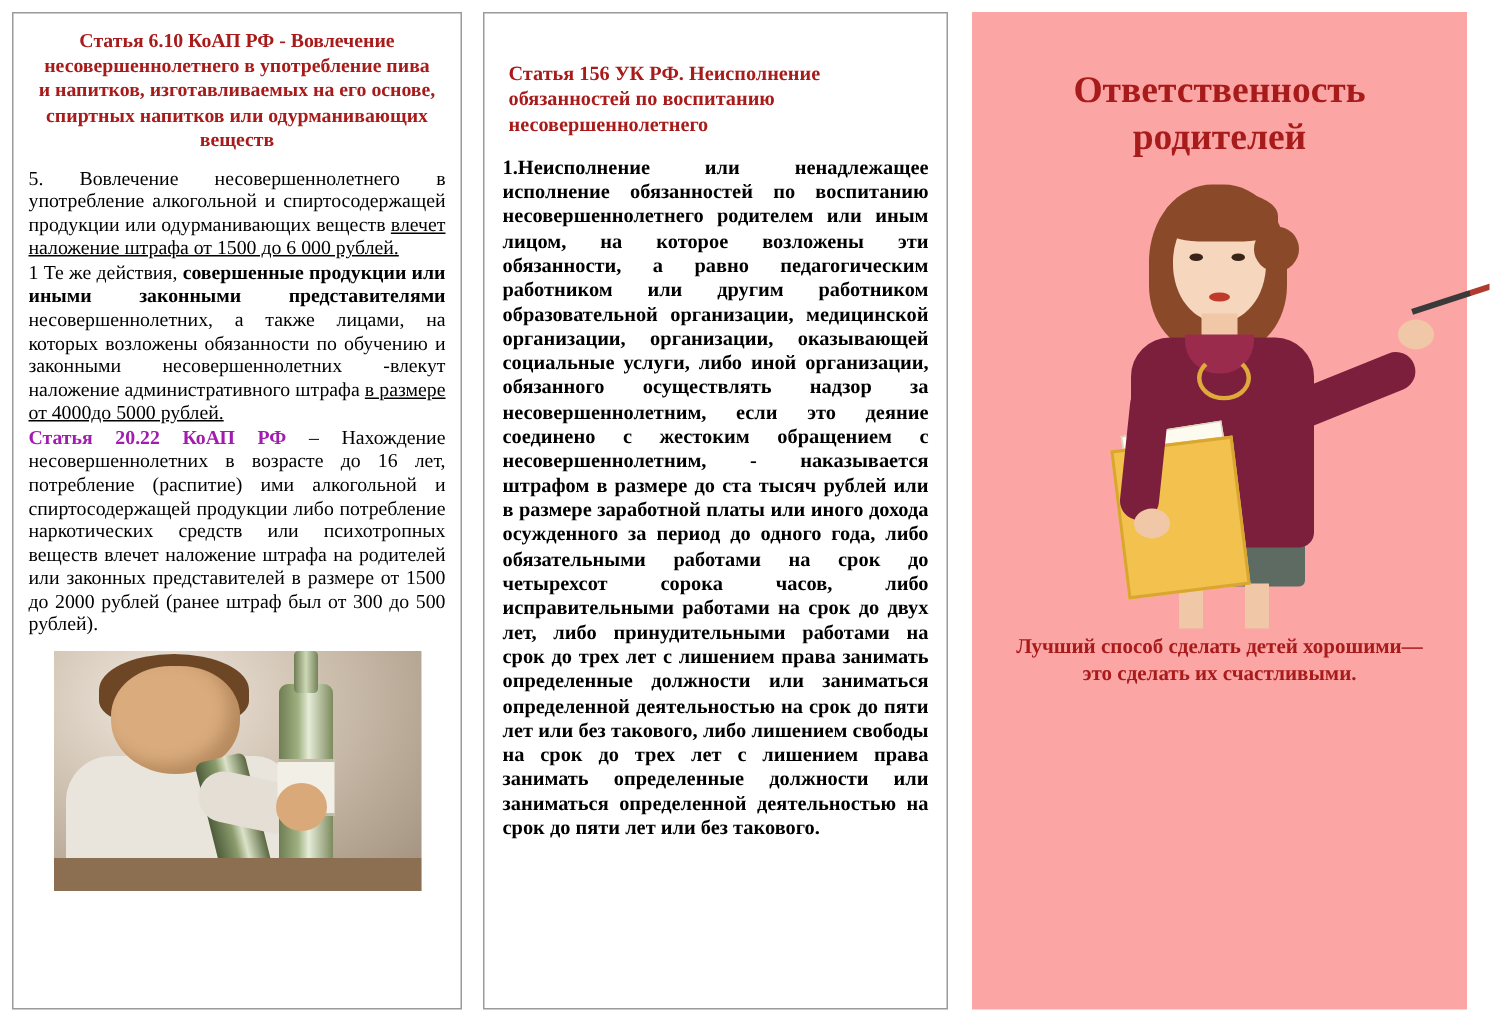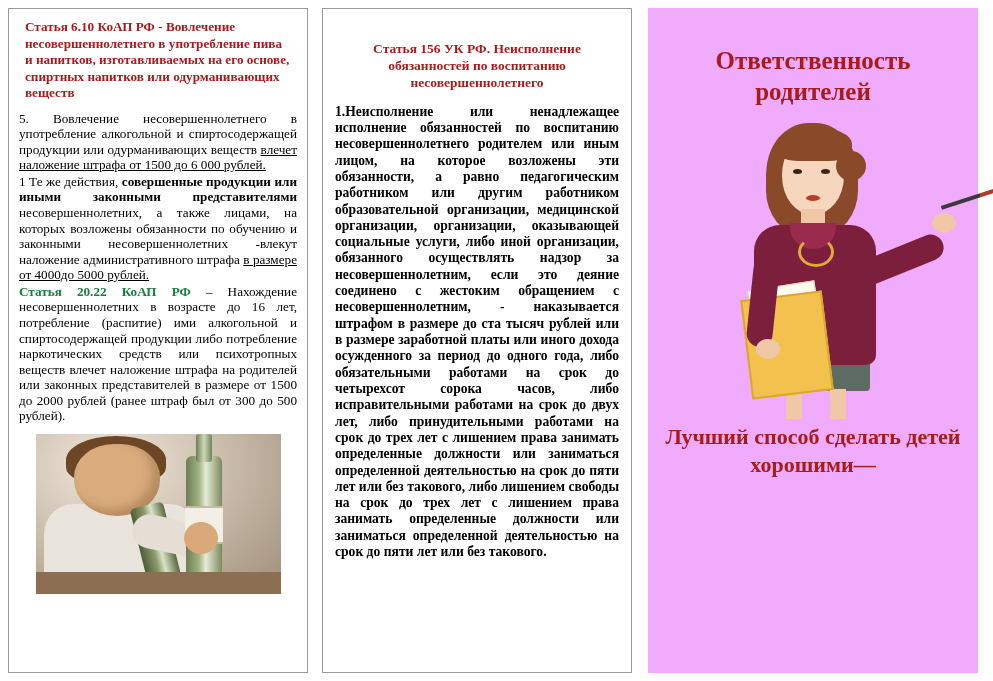--- a/index.html
+++ b/index.html
@@ -31,35 +31,36 @@
     margin: 8px 0 8px 8px;
     border: 1px solid #9a9a9a;
     padding: 8px 10px 8px 10px;
     background: #ffffff;
   }
   .p1-title {
     color: #a81b1b;
     font-weight: bold;
     font-size: 13.2px;
     line-height: 1.25;
+    text-align: center;
     margin: 2px 6px 9px 6px;
   }
   .p1-body {
     font-size: 13.2px;
     line-height: 1.18;
     text-align: justify;
   }
   .p1-body p {
     margin: 0 0 1px 0;
     text-indent: 0;
   }
   .u { text-decoration: underline; }
   .b { font-weight: bold; }
   .red-head {
-    color: #15803d;
+    color: #a21caf;
     font-weight: bold;
   }
   
   .photo-frame {
     margin: 10px auto 0 auto;
     width: 245px;
     height: 160px;
     position: relative;
     overflow: hidden;
     background: linear-gradient(#d8cfc4, #b9ac9b);
@@ -149,55 +150,54 @@
     margin: 8px 0 8px 14px;
     border: 1px solid #9a9a9a;
     padding: 10px 12px;
     background: #ffffff;
   }
   .p2-title {
     color: #a81b1b;
     font-weight: bold;
     font-size: 13.5px;
     line-height: 1.25;
-    text-align: center;
     margin: 22px 4px 12px 4px;
   }
   .p2-body {
     font-size: 13.6px;
     line-height: 1.2;
     text-align: justify;
   }
   .p2-body p { margin: 0; font-weight: bold; }
   
   .panel-3 {
     width: 330px;
     margin: 8px 8px 8px 16px;
     padding: 6px 10px;
-    background: #f0abfc;
+    background: #fca5a5;
     display: flex;
     flex-direction: column;
   }
   .p3-title {
     color: #a81b1b;
     font-weight: bold;
     font-size: 25px;
     line-height: 1.22;
     text-align: center;
     margin: 32px 0 0 0;
   }
   .p3-figure {
     position: relative;
     height: 300px;
     margin-top: 10px;
   }
   .p3-quote {
     color: #a81b1b;
     font-weight: bold;
-    font-size: 22px;
+    font-size: 14px;
     line-height: 1.25;
     text-align: center;
     margin-top: 6px;
   }
   .p3-author {
     color: #a81b1b;
     font-weight: bold;
     font-size: 20.5px;
     text-align: center;
     margin-top: 22px;
@@ -367,16 +367,17 @@
       <div class="t-hand"></div>
       <div class="t-pointer"></div>
       <div class="t-paper"></div>
       <div class="t-folder"></div>
       <div class="t-arm2"></div>
       <div class="t-hand2"></div>
     </div>
 
     <div class="p3-quote">
       <div>Лучший способ сделать детей хорошими—</div>
+      <div>это сделать их счастливыми.</div>
     </div>
   </section>
 
 </div>
 
 </body></html>

